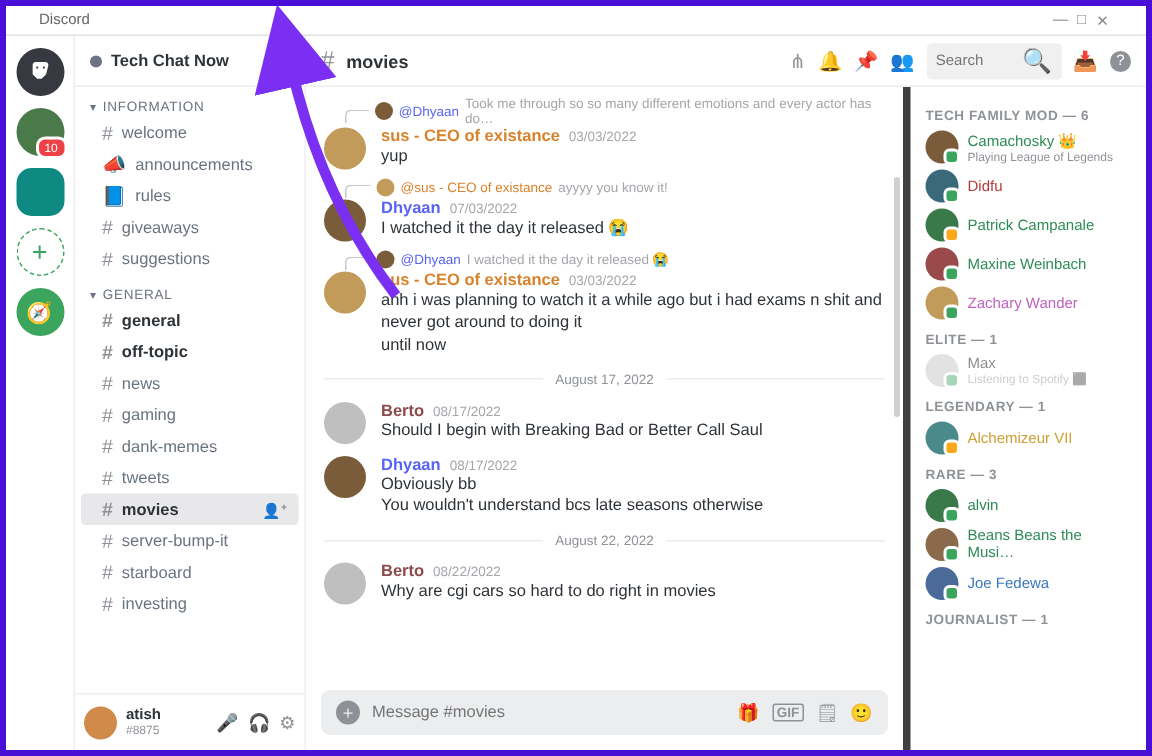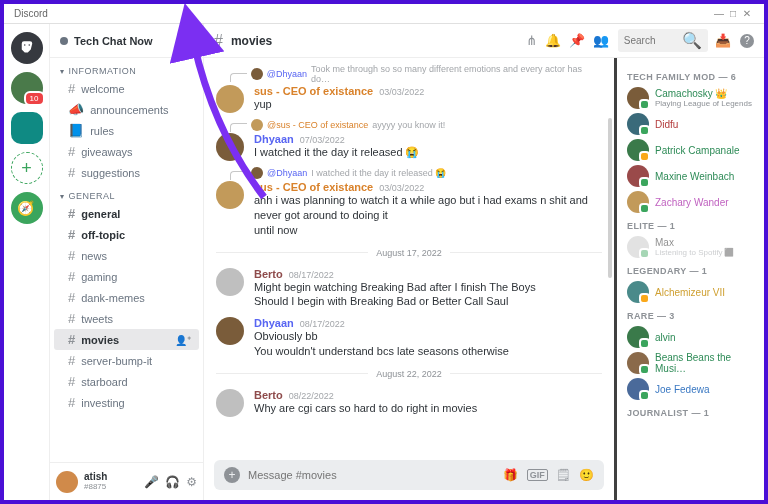--- a/index.html
+++ b/index.html
@@ -1,18 +1,18 @@
 <!DOCTYPE html>
 <html><head>
 <meta charset="utf-8">
 <style>
 *{box-sizing:border-box;margin:0;padding:0;font-family:"Whitney","Helvetica Neue",Helvetica,Arial,sans-serif}
 body{background:#4a0fd6}
 .frame{width:768px;height:504px;margin:0;position:relative;background:#fff;border:4px solid #4a0fd6;overflow:hidden}
-.titlebar{height:20px;background:#fff;border-bottom:1px solid #e0e0e0;display:flex;align-items:center;padding:0 10px;font-size:10px;color:#666}
+.titlebar{height:20px;background:#fff;border-bottom:1px solid #e0e0e0;display:flex;align-items:center;padding:0 22px;font-size:10px;color:#666}
 .titlebar .spacer{flex:1}
 .titlebar .winbtn{width:14px;text-align:center;color:#888;cursor:pointer}
 .app{display:flex;height:calc(100% - 20px);background:#fff}
 .guildcol{width:46px;background:#fff;border-right:1px solid #eee;display:flex;flex-direction:column;align-items:center;padding-top:8px;gap:8px}
 .gicon{width:32px;height:32px;border-radius:16px;background:#36393f;display:flex;align-items:center;justify-content:center;color:#fff;font-size:14px;cursor:pointer;position:relative}
 .gicon.home svg{width:18px;height:18px;fill:#fff}
 .gicon.av1{background:#4a7a4a}
 .gicon.badge::after{content:attr(data-badge);position:absolute;bottom:-2px;right:-2px;background:#ed4245;color:#fff;font-size:8px;padding:1px 4px;border-radius:6px;border:2px solid #fff}
 .gicon.sel{border-radius:10px;background:#0f8a83}
 .gicon.add{background:#fff;border:1px dashed #3ba55d;color:#3ba55d;font-size:18px}
@@ -55,21 +55,21 @@
 .msg .mtext{color:#2e3338;font-size:11px;line-height:1.35}
 .reply{font-size:9px;color:#a3a6aa;display:flex;align-items:center;gap:4px;padding-left:18px;margin-bottom:-3px}
 .reply .rava{width:12px;height:12px;border-radius:6px;display:inline-block}
 .reply::before{content:"";width:16px;height:8px;border-left:1.5px solid #c7c7c7;border-top:1.5px solid #c7c7c7;border-top-left-radius:4px;margin-left:-4px;margin-top:6px}
 .divider{display:flex;align-items:center;gap:8px;margin:6px 0;color:#8e9297;font-size:9px}
 .divider::before,.divider::after{content:"";flex:1;height:1px;background:#ececec}
 .inputbar{margin:8px 10px 10px 10px;background:#ebedef;border-radius:6px;height:30px;display:flex;align-items:center;padding:0 10px;gap:8px;color:#8e9297}
 .inputbar .plus{width:16px;height:16px;border-radius:8px;background:#8e9297;color:#ebedef;display:flex;align-items:center;justify-content:center;font-size:12px;cursor:pointer}
 .inputbar input{flex:1;border:0;background:transparent;font-size:11px;outline:0}
 .inputbar .ric{cursor:pointer;font-size:12px}
-.members{width:150px;border-left:3px solid #404040;padding:8px 8px;font-size:10px;overflow-y:auto}
+.members{width:162px;border-left:5px solid #404040;padding:8px 8px;font-size:10px;overflow-y:auto}
 .mcat{font-size:9px;color:#8e9297;letter-spacing:.4px;margin:6px 0 3px 2px;font-weight:600}
 .mem{display:flex;align-items:center;gap:6px;padding:2px 2px;cursor:pointer}
 .mem .mava2{width:22px;height:22px;border-radius:11px;flex-shrink:0;position:relative}
 .mem .mava2::after{content:"";position:absolute;right:-1px;bottom:-1px;width:7px;height:7px;border-radius:4px;background:#3ba55d;border:2px solid #fff}
 .mem .mava2.idle::after{background:#faa81a}
 .mem .mn{font-weight:500}
 .mem .sub{font-size:8px;color:#8e9297}
 .arrow{position:absolute;pointer-events:none;z-index:50}
 .arrow svg{overflow:visible}
 .c-sus{color:#d9822b}.c-dhy{color:#5865f2}.c-berto{color:#8e4b4b}
@@ -256,21 +256,20 @@
                 </div>
               </div>
               <div class="divider">August 17, 2022</div>
               <div class="msg">
                 <div class="mava av-d"></div>
                 <div class="mbody">
                   <div class="mhdr">
                     <span class="mname c-berto">Berto</span>
                     <span class="mtime">08/17/2022</span>
                   </div>
-                  <div class="mtext">Might begin watching Breaking Bad after I finish The Boys</div>
                   <div class="mtext">Should I begin with Breaking Bad or Better Call Saul</div>
                 </div>
               </div>
               <div class="msg">
                 <div class="mava av-a"></div>
                 <div class="mbody">
                   <div class="mhdr">
                     <span class="mname c-dhy">Dhyaan</span>
                     <span class="mtime">08/17/2022</span>
                   </div>

